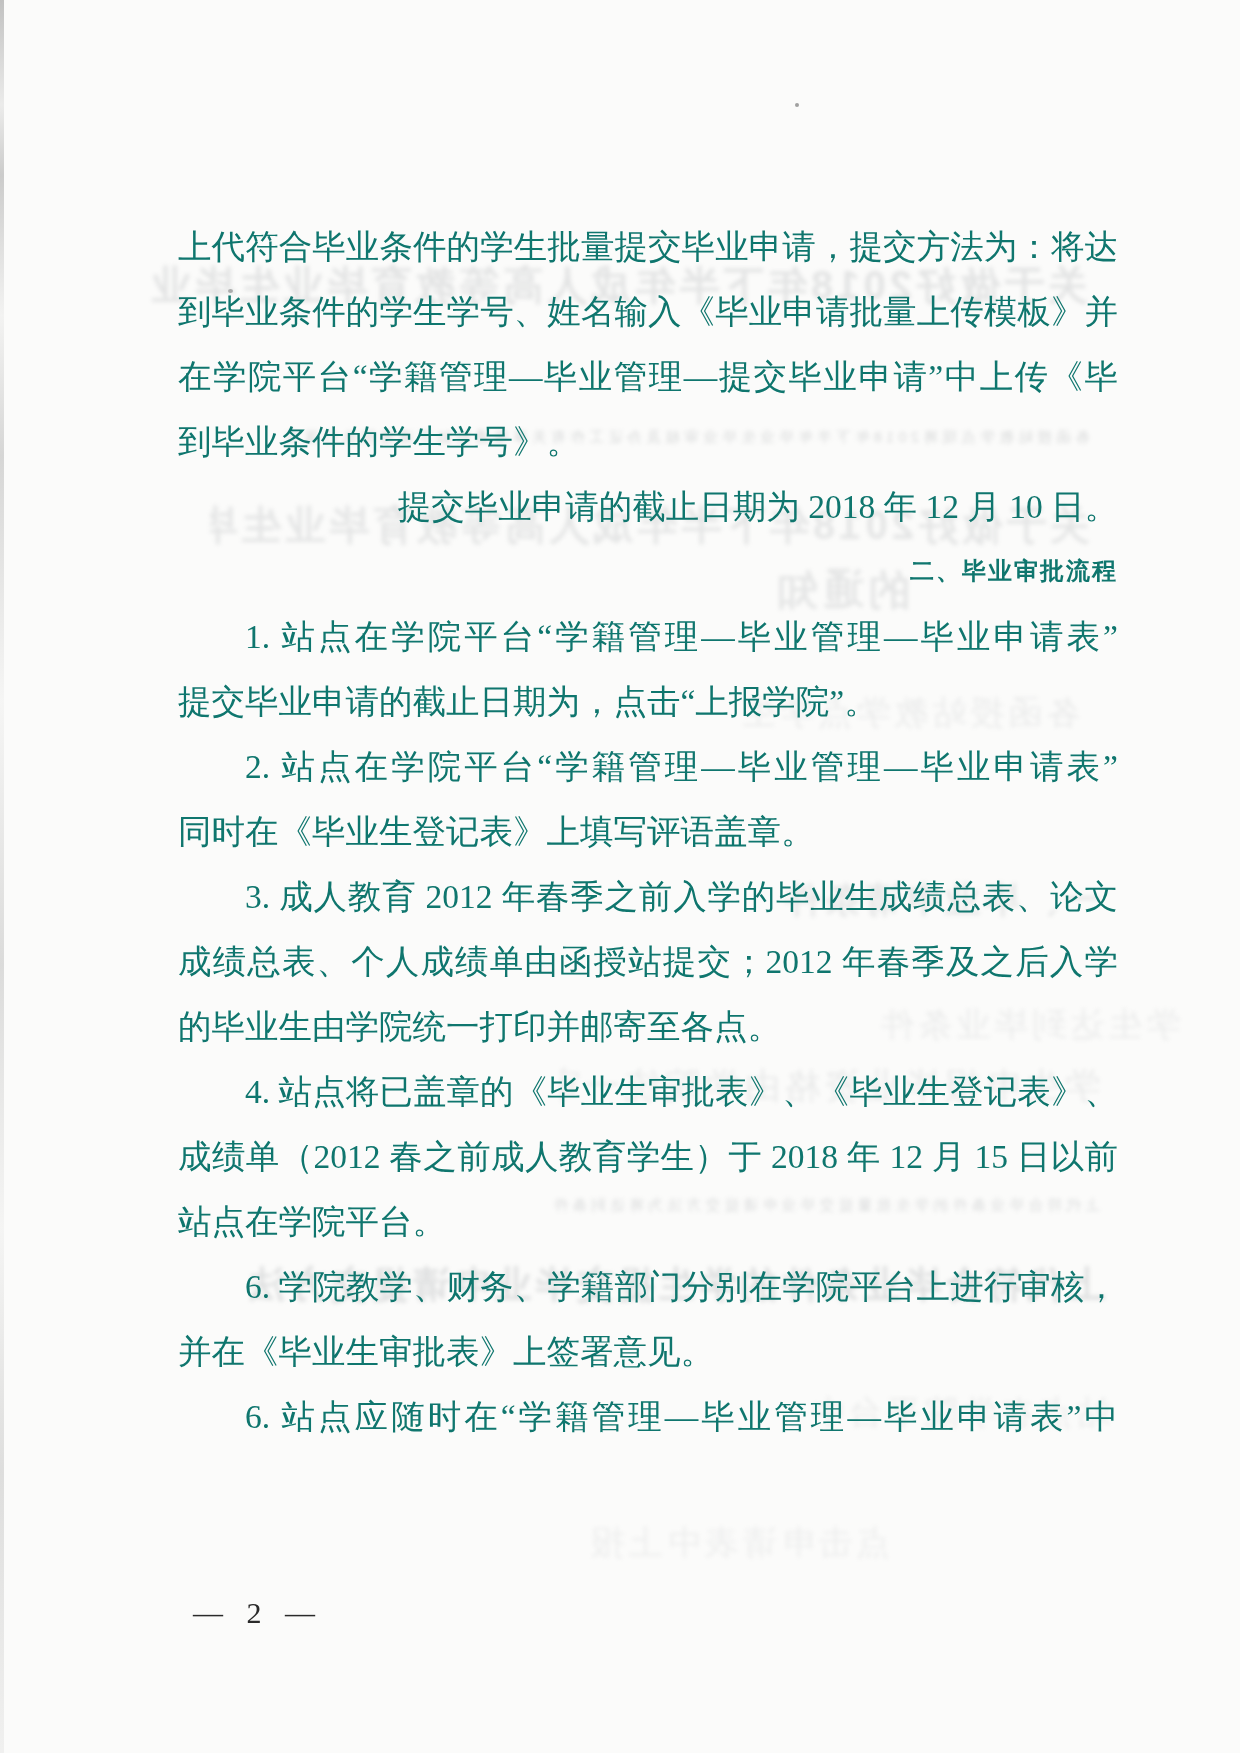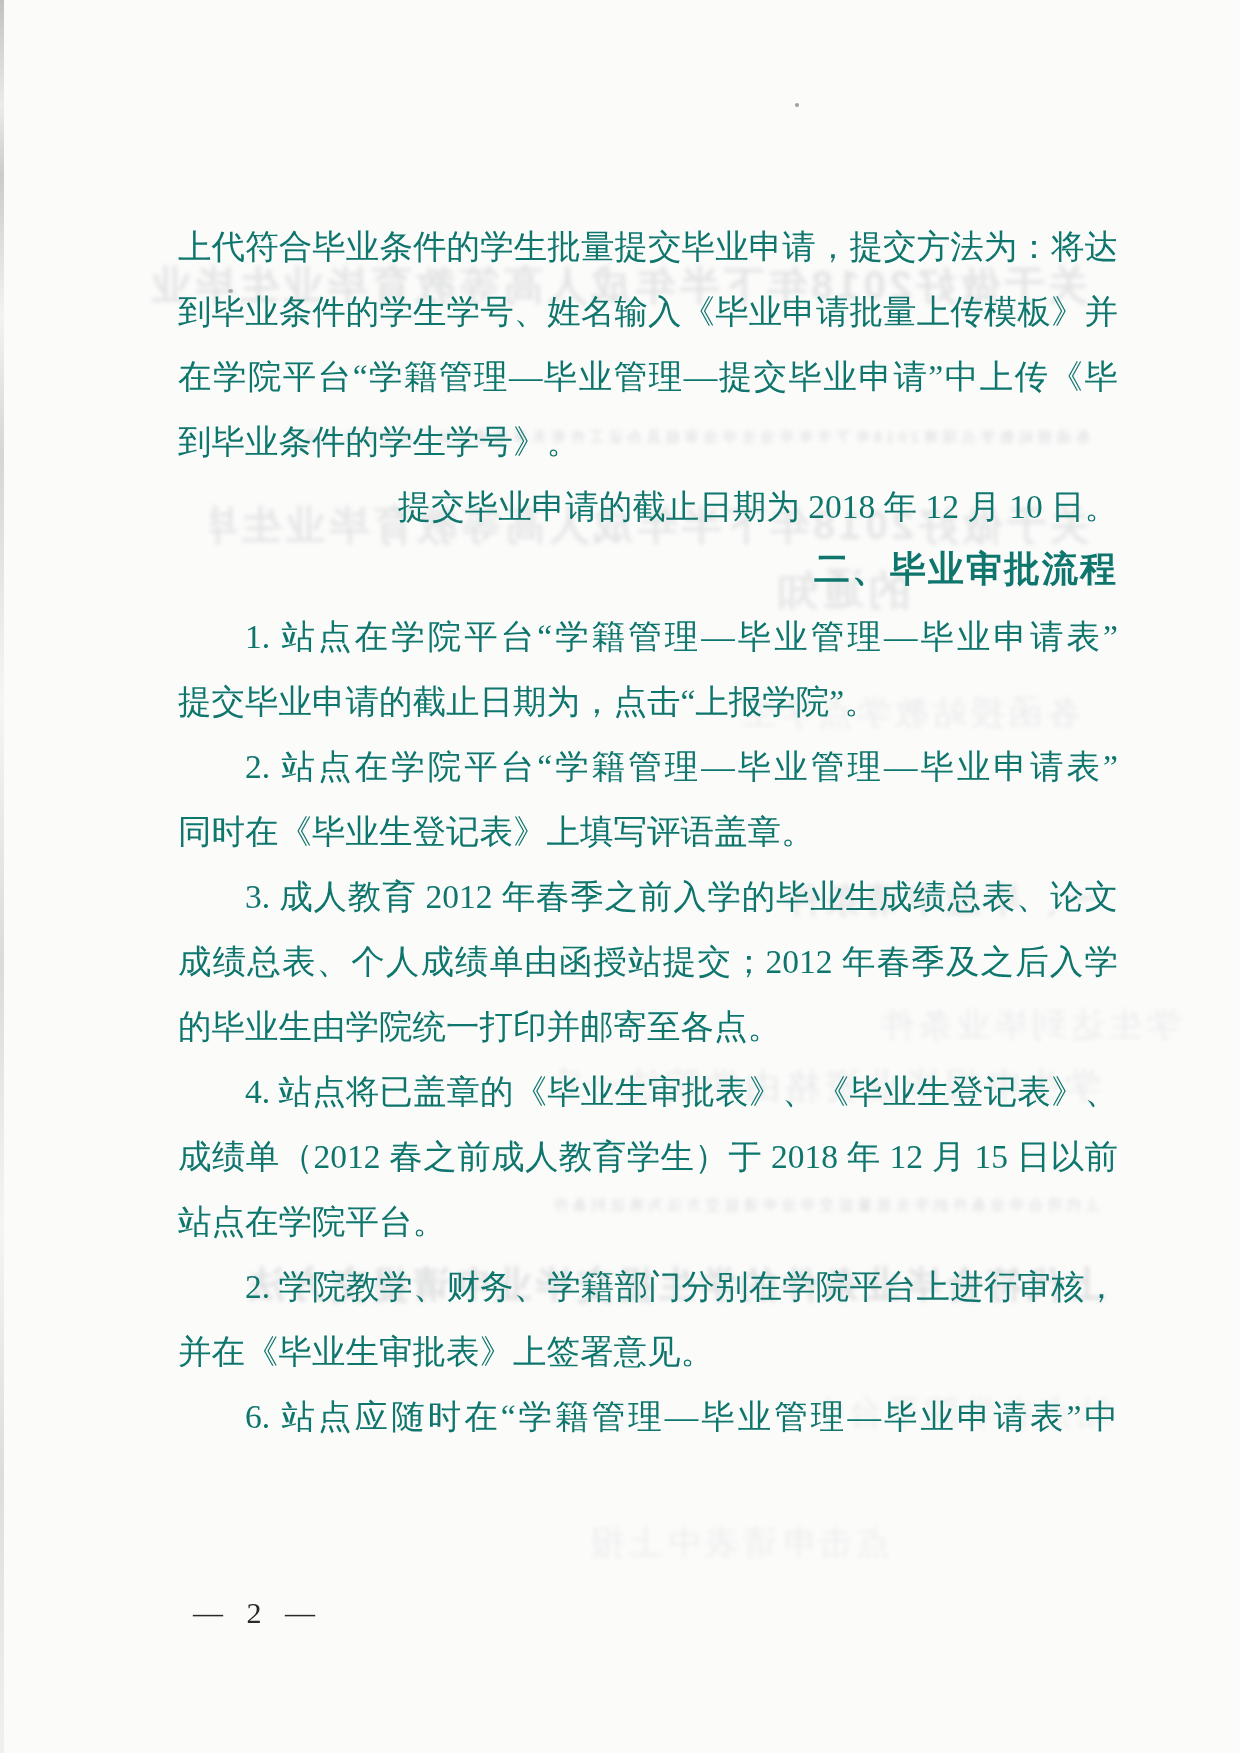--- a/index.html
+++ b/index.html
@@ -52,23 +52,23 @@
     white-space:nowrap;
   }
   .line.just{
     white-space:normal;
     text-align:justify;
     text-align-last:justify;
     -moz-text-align-last:justify;
   }
   .line.indent{text-indent:2em;text-align:right;}
   .line.heading{
-    font-family:Liberation Mono, monospace;
+    font-family:Liberation Serif, serif;
     font-weight:700;
-    font-size:36px;
+    font-size:24px;
     letter-spacing:2px;
   }
   .page-number{
     position:absolute;
     left:193px;top:1596px;
     font-size:30px;
     letter-spacing:8px;
     color:#2a2a2a;
     font-family:"Liberation Serif","DejaVu Serif",serif;
   }
@@ -107,18 +107,18 @@
     <div class="line indent just">1. 站点在学院平台“学籍管理—毕业管理—毕业申请表”</div>
     <div class="line">提交毕业申请的截止日期为，点击“上报学院”。</div>
     <div class="line indent just">2. 站点在学院平台“学籍管理—毕业管理—毕业申请表”</div>
     <div class="line">同时在《毕业生登记表》上填写评语盖章。</div>
     <div class="line indent just">3. 成人教育 2012 年春季之前入学的毕业生成绩总表、论文</div>
     <div class="line just">成绩总表、个人成绩单由函授站提交；2012 年春季及之后入学</div>
     <div class="line">的毕业生由学院统一打印并邮寄至各点。</div>
     <div class="line indent just">4. 站点将已盖章的《毕业生审批表》、《毕业生登记表》、</div>
     <div class="line just">成绩单（2012 春之前成人教育学生）于 2018 年 12 月 15 日以前</div>
     <div class="line">站点在学院平台。</div>
-    <div class="line indent just">2. 学院教学、财务、学籍部门分别在学院平台上进行审核，</div>
+    <div class="line indent just">6. 学院教学、财务、学籍部门分别在学院平台上进行审核，</div>
     <div class="line">并在《毕业生审批表》上签署意见。</div>
     <div class="line indent just">6. 站点应随时在“学籍管理—毕业管理—毕业申请表”中</div>
   </div>
 
 <div class="page-number">— 2 —</div>
 
 </body></html>

